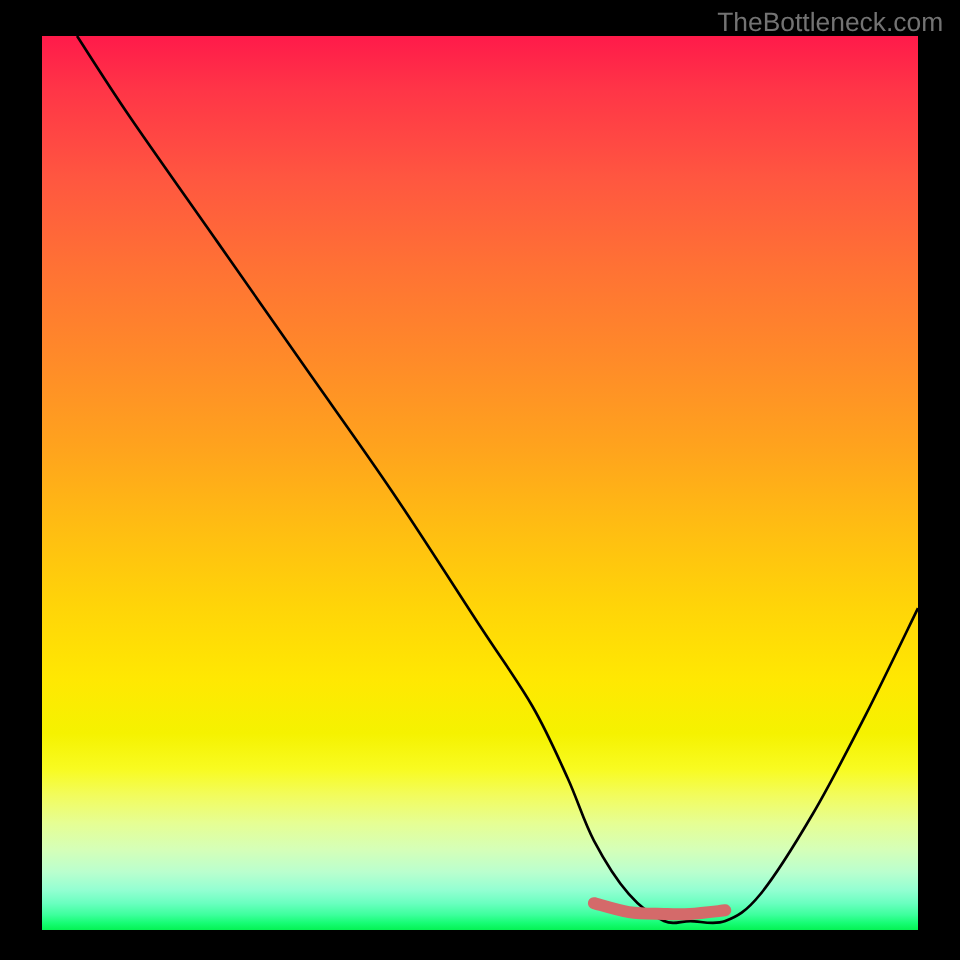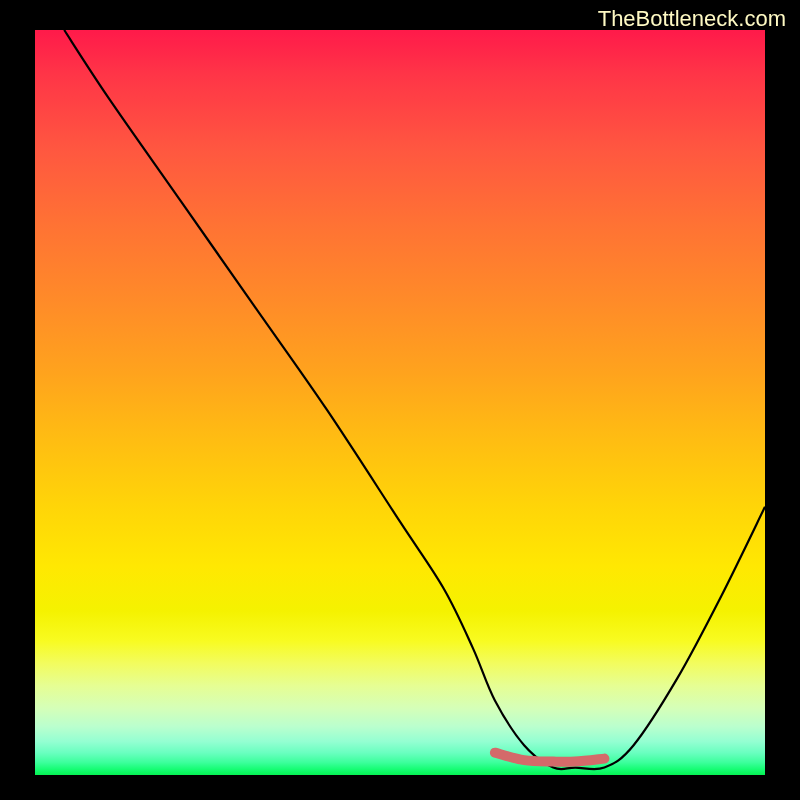--- a/index.html
+++ b/index.html
@@ -9,21 +9,21 @@
     height: 800px;
     background: #000;
     position: relative;
   }
   .watermark {
     position: absolute;
     top: 6px;
     right: 14px;
     font-family: Arial, sans-serif;
     font-size: 22px;
-    color: #fef9c3;
+    color: #737373;
     z-index: 10;
   }
   .plot-area {
     position: absolute;
     left: 35px;
     top: 30px;
     width: 730px;
     height: 745px;
   }
   .gradient-bg {

